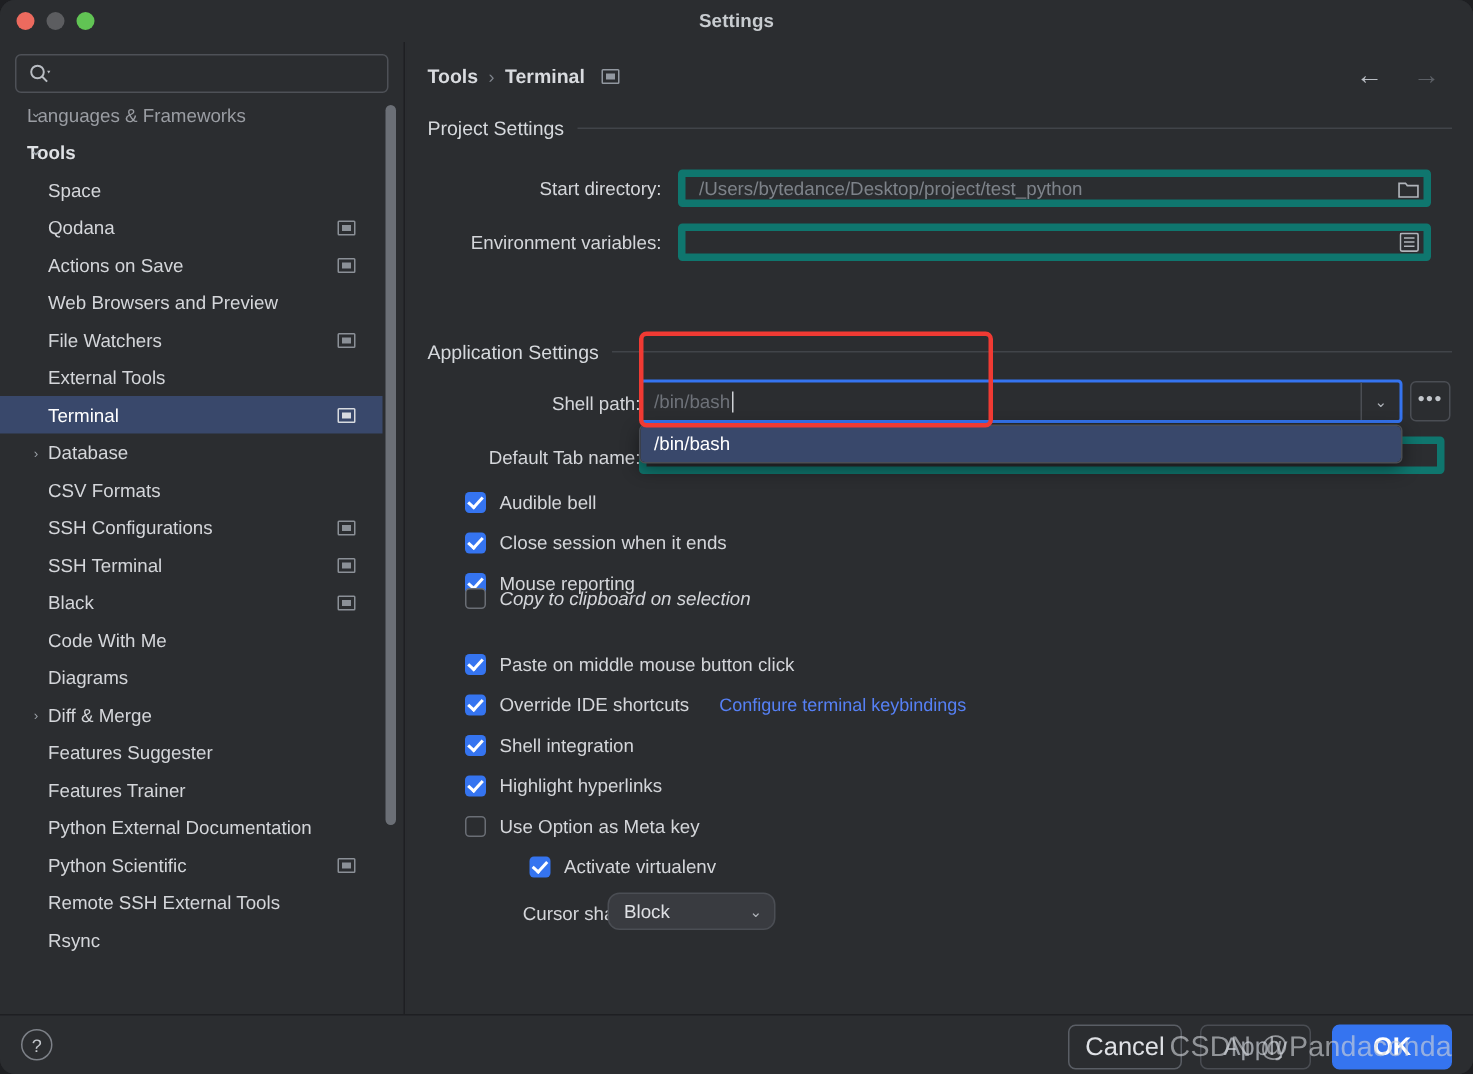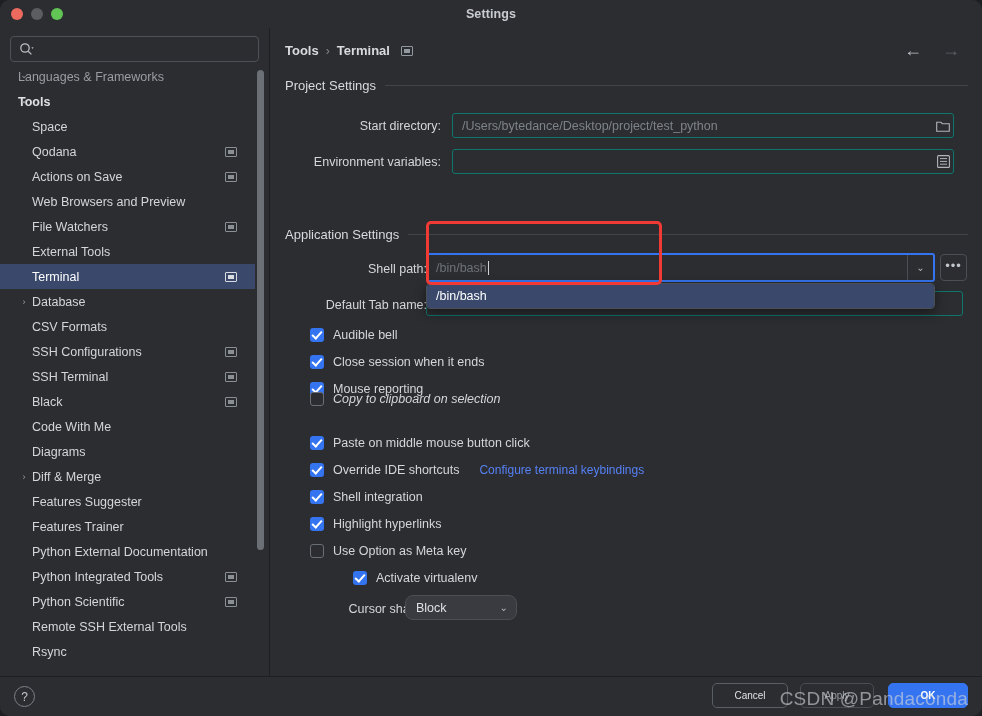--- a/index.html
+++ b/index.html
@@ -143,21 +143,21 @@
   .sec-app { top: 199px; }
 
   .field-label {
     position: absolute;
     font-size: 12.5px; color: #d4d6da;
     text-align: right;
   }
   .txtfield {
     position: absolute;
     background: #2b2d30;
-    border: 1px solid #0f766e;
+    border: 5px solid #0f766e;
     border-radius: 3px;
     display: flex; align-items: center;
     padding: 0 2px 0 9px;
     font-size: 12.5px;
   }
   .txtfield .val { flex: 1; color: #7e838a; white-space: nowrap; }
   .txtfield .fico { flex: none; width: 16px; display: flex; justify-content: center; }
 
   
   .combo {
@@ -252,24 +252,24 @@
     border-top: 1px solid #1e1f22;
   }
   .help-btn {
     position: absolute; left: 14px; top: 9px;
     width: 21px; height: 21px; border-radius: 50%;
     border: 1px solid #7d8188;
     color: #c3c7cc; font-size: 12px;
     display: flex; align-items: center; justify-content: center;
   }
   .btn {
-    position: absolute; top: 6px; height: 25px;
+    position: absolute; top: 6px; height: 30px;
     border-radius: 5px;
     display: flex; align-items: center; justify-content: center;
-    font-size: 10px;
+    font-size: 17px;
   }
   .btn-cancel { right: 194px; width: 76px; background: #2b2d30; border: 1px solid #5a5e65; color: #dfe1e5; }
   .btn-apply  { right: 108px; width: 74px; background: #2b2d30; border: 1px solid #4a4d53; color: #9a9ea4; }
   .btn-ok     { right: 14px;  width: 80px; background: #3574f0; border: 1px solid #3574f0; color: #ffffff; font-weight: bold; }
 
   .watermark {
     position: absolute; right: 14px; bottom: 6px;
     font-size: 19px; color: rgba(208,212,217,.62);
     letter-spacing: .2px; white-space: nowrap;
     z-index: 80; pointer-events: none;
@@ -365,24 +365,20 @@
             <span class="tlabel">Diff &amp; Merge</span>
           </div>
           <div class="titem lvl1">
             <span class="tlabel">Features Suggester</span>
           </div>
           <div class="titem lvl1">
             <span class="tlabel">Features Trainer</span>
           </div>
           <div class="titem lvl1">
             <span class="tlabel">Python External Documentation</span>
-          </div>
-          <div class="titem lvl1">
-            <span class="tlabel">Python Integrated Tools</span>
-            <span class="chip"></span>
           </div>
           <div class="titem lvl1">
             <span class="tlabel">Python Scientific</span>
             <span class="chip"></span>
           </div>
           <div class="titem lvl1">
             <span class="tlabel">Remote SSH External Tools</span>
           </div>
           <div class="titem lvl1">
             <span class="tlabel">Rsync</span>

